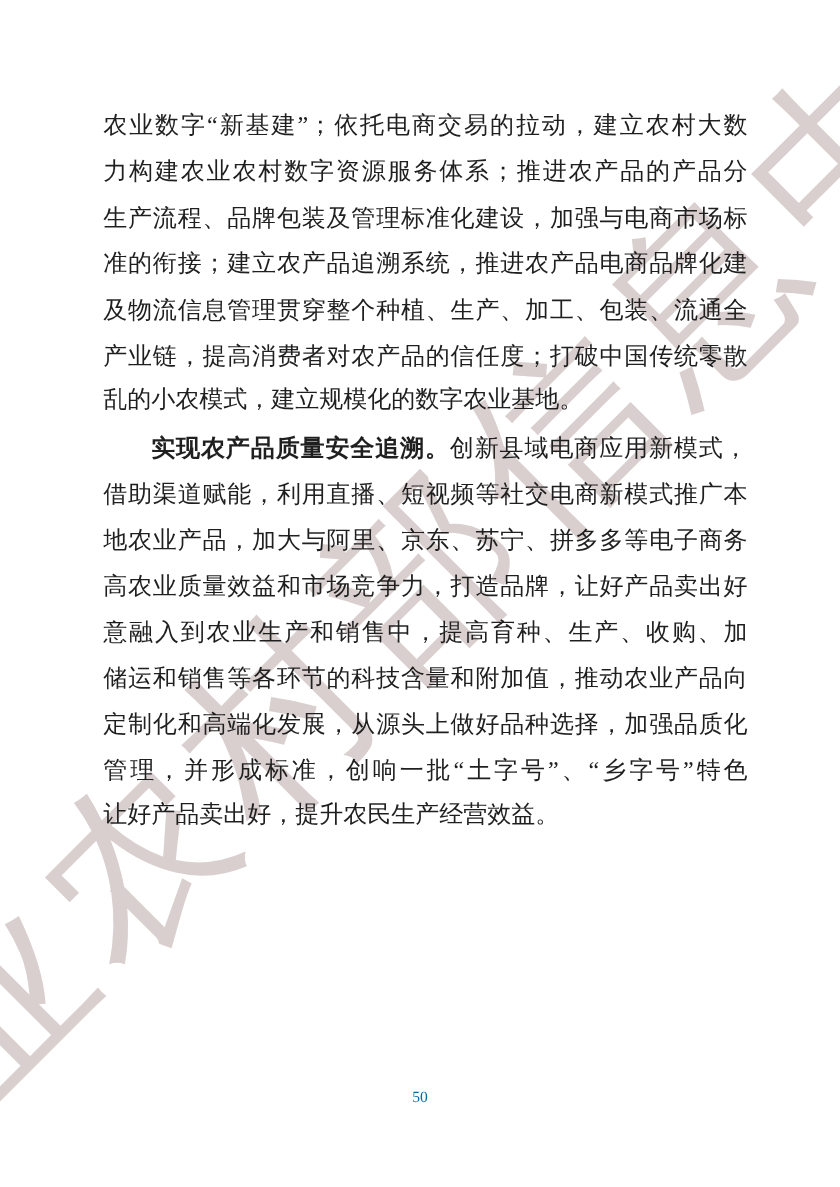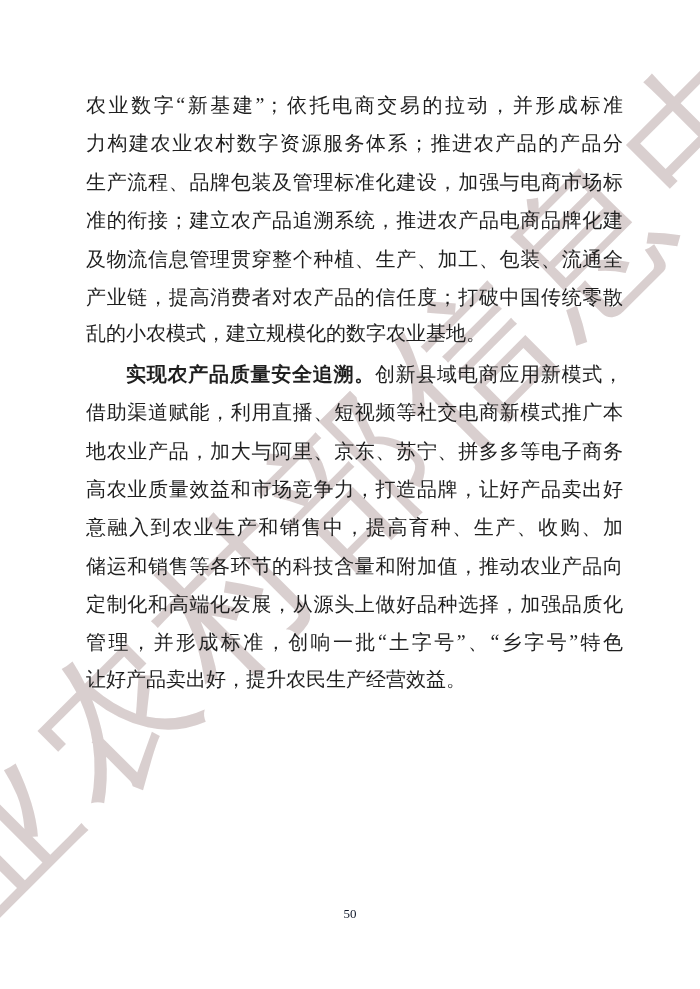--- a/index.html
+++ b/index.html
@@ -55,31 +55,31 @@
   .bold-lead {
     font-weight: bold;
   }
   .page-number {
     position: absolute;
     top: 906px;
     left: 0;
     width: 100%;
     text-align: center;
     font-size: 13px;
-    color: #0f172a;
+    color: #0369a1;
     z-index: 2;
   }
 </style>
 </head>
 <body>
 
 <div class="page">
   <div class="watermark" style="color: rgba(186, 168, 168, 0.55);">农业农村部信息中心</div>
   <div class="text-block">
-      <div class="line">农业数字“新基建”；依托电商交易的拉动，并形成标准</div>
+      <div class="line">农业数字“新基建”；依托电商交易的拉动，建立农村大数</div>
       <div class="line">力构建农业农村数字资源服务体系；推进农产品的产品分级、</div>
       <div class="line">生产流程、品牌包装及管理标准化建设，加强与电商市场标</div>
       <div class="line">准的衔接；建立农产品追溯系统，推进农产品电商品牌化建设</div>
       <div class="line">及物流信息管理贯穿整个种植、生产、加工、包装、流通全</div>
       <div class="line">产业链，提高消费者对农产品的信任度；打破中国传统零散</div>
       <div class="line para-end">乱的小农模式，建立规模化的数字农业基地。</div>
       <div class="line indent"><span class="bold-lead">实现农产品质量安全追溯。</span><span>创新县域电商应用新模式，</span></div>
       <div class="line">借助渠道赋能，利用直播、短视频等社交电商新模式推广本</div>
       <div class="line">地农业产品，加大与阿里、京东、苏宁、拼多多等电子商务</div>
       <div class="line">高农业质量效益和市场竞争力，打造品牌，让好产品卖出好</div>

